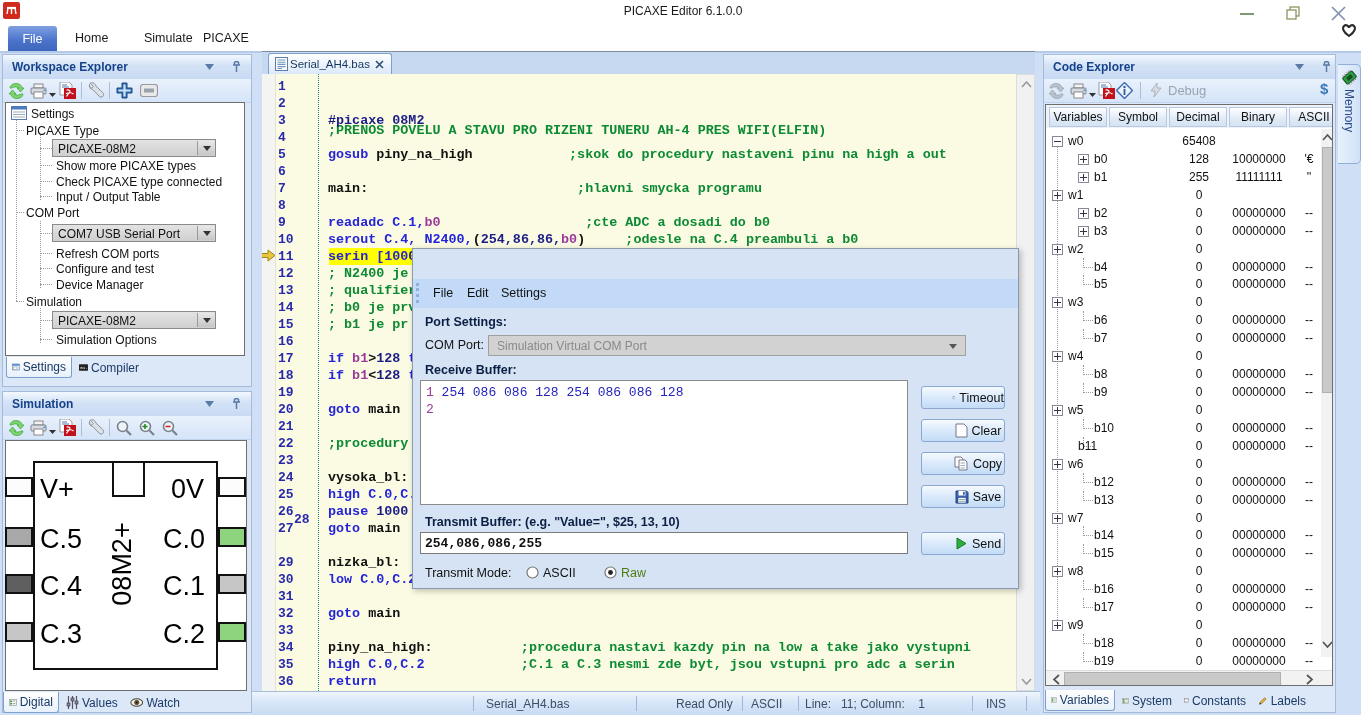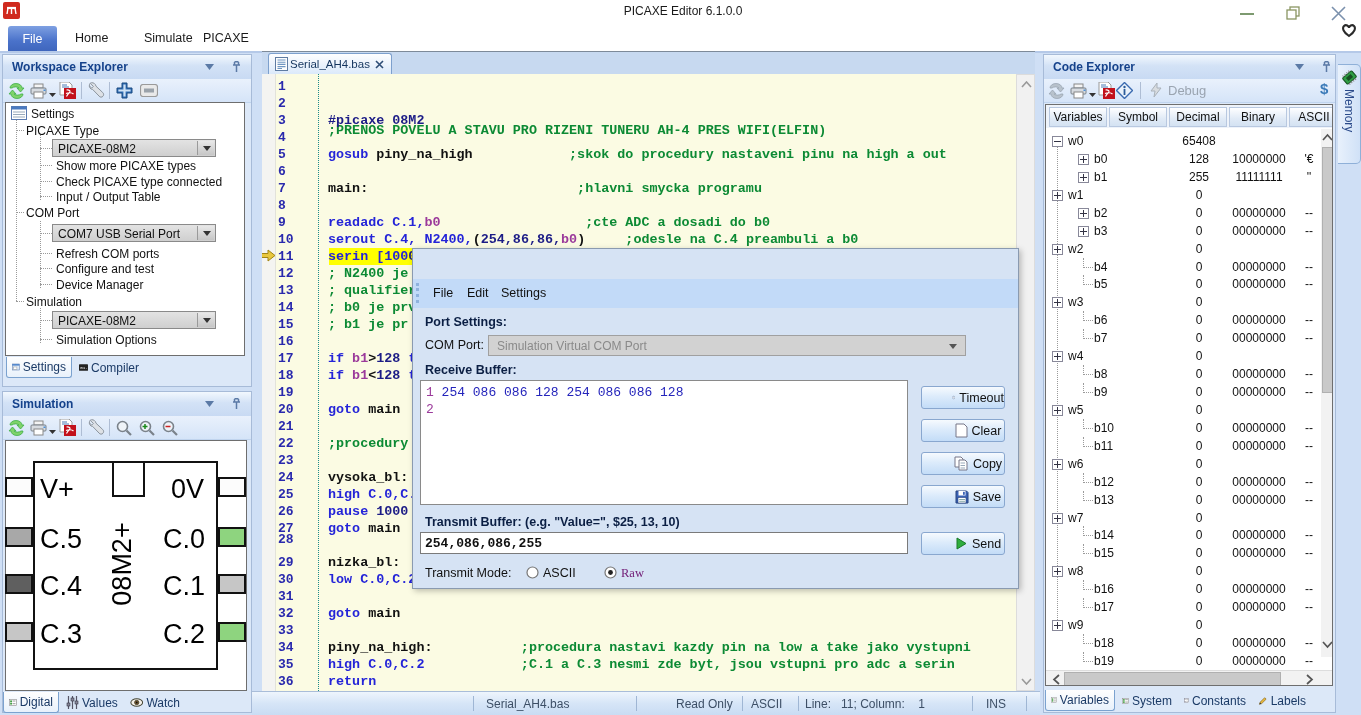--- a/index.html
+++ b/index.html
@@ -327,21 +327,21 @@
     <div class="cl" style="left:66px;top:361px;"><span class="c">;procedury</span></div>
     <div class="ln" style="top:378px;">23</div>
     <div class="ln" style="top:395px;">24</div>
     <div class="cl" style="left:66px;top:395px;"><span class="lbl">vysoka_bl:</span></div>
     <div class="ln" style="top:412px;">25</div>
     <div class="cl" style="left:66px;top:412px;"><span class="k">high C.0,C.2</span></div>
     <div class="ln" style="top:429px;">26</div>
     <div class="cl" style="left:66px;top:429px;"><span class="k">pause </span><span class="n">1000</span></div>
     <div class="ln" style="top:446px;">27</div>
     <div class="cl" style="left:66px;top:446px;"><span class="k">goto</span><span class="lbl"> main</span></div>
-    <div class="ln" style="top:457px;">28</div>
+    <div class="ln" style="top:437px;margin-left:16px;">28</div>
     <div class="ln" style="top:480px;">29</div>
     <div class="cl" style="left:66px;top:480px;"><span class="lbl">nizka_bl:</span></div>
     <div class="ln" style="top:497px;">30</div>
     <div class="cl" style="left:66px;top:497px;"><span class="k">low C.0,C.2</span></div>
     <div class="ln" style="top:514px;">31</div>
     <div class="ln" style="top:531px;">32</div>
     <div class="cl" style="left:66px;top:531px;"><span class="k">goto</span><span class="lbl"> main</span></div>
     <div class="ln" style="top:548px;">33</div>
     <div class="ln" style="top:565px;">34</div>
     <div class="cl" style="left:66px;top:565px;"><span class="lbl">piny_na_high:</span><span class="c">           ;procedura nastavi kazdy pin na low a take jako vystupni</span></div>
@@ -523,21 +523,21 @@
     <div class="abs" style="left:22px;top:298px;font-size:12px;color:#111;">w5</div>
     <div class="abs" style="left:123px;top:298px;width:60px;text-align:center;font-size:12px;color:#111;">0</div>
     <div class="abs" style="left:37px;top:323px;width:10px;height:1px;border-top:1px dotted #9a9a9a;"></div>
     <div class="abs" style="left:37px;top:314px;width:1px;height:10px;border-left:1px dotted #9a9a9a;"></div>
     <div class="abs" style="left:48px;top:316px;font-size:12px;color:#111;">b10</div>
     <div class="abs" style="left:123px;top:316px;width:60px;text-align:center;font-size:12px;color:#111;">0</div>
     <div class="abs" style="left:183px;top:316px;width:60px;text-align:center;font-size:12px;color:#111;">00000000</div>
     <div class="abs" style="left:243px;top:316px;width:40px;text-align:center;font-size:12px;color:#111;">--</div>
     <div class="abs" style="left:37px;top:341px;width:10px;height:1px;border-top:1px dotted #9a9a9a;"></div>
     <div class="abs" style="left:37px;top:332px;width:1px;height:10px;border-left:1px dotted #9a9a9a;"></div>
-    <div class="abs" style="left:48px;top:334px;font-size:12px;color:#111;">b11</div>
+    <div class="abs" style="left:32px;top:334px;font-size:12px;color:#111;">b11</div>
     <div class="abs" style="left:123px;top:334px;width:60px;text-align:center;font-size:12px;color:#111;">0</div>
     <div class="abs" style="left:183px;top:334px;width:60px;text-align:center;font-size:12px;color:#111;">00000000</div>
     <div class="abs" style="left:243px;top:334px;width:40px;text-align:center;font-size:12px;color:#111;">--</div>
     <div class="abs" style="left:6px;top:354px;width:11px;height:11px;background:#fff;border:1px solid #889;"></div>
     <div class="abs" style="left:8px;top:359px;width:7px;height:1px;background:#334;"></div>
     <div class="abs" style="left:11px;top:356px;width:1px;height:7px;background:#334;"></div>
     <div class="abs" style="left:22px;top:352px;font-size:12px;color:#111;">w6</div>
     <div class="abs" style="left:123px;top:352px;width:60px;text-align:center;font-size:12px;color:#111;">0</div>
     <div class="abs" style="left:37px;top:377px;width:10px;height:1px;border-top:1px dotted #9a9a9a;"></div>
     <div class="abs" style="left:37px;top:368px;width:1px;height:10px;border-left:1px dotted #9a9a9a;"></div>
@@ -690,21 +690,21 @@
  </div>
  <span class="abs" style="left:12px;top:317px;font-size:12.5px;color:#111;">Transmit Mode:</span>
  <svg class="abs" style="left:113px;top:317px;" width="13" height="13">
       <circle cx="6.5" cy="6.5" r="5.5" fill="#fff" stroke="#777" stroke-width="1.2"></circle>
     </svg>
  <span class="abs" style="left:130px;top:317px;font-size:12.5px;color:#111;">ASCII</span>
  <svg class="abs" style="left:191px;top:317px;" width="13" height="13">
       <circle cx="6.5" cy="6.5" r="5.5" fill="#fff" stroke="#777" stroke-width="1.2"></circle>
       <circle cx="6.5" cy="6.5" r="2.4" fill="#222"></circle>
     </svg>
- <span class="abs" style="left:208px;top:317px;font-size:12.5px;color:#701a75;font-family:Liberation Serif, serif;">Raw</span>
+ <span class="abs" style="left:208px;top:317px;font-size:12.5px;color:#4d7c0f;">Raw</span>
 <div class="btn" style="top:137px;">
       <svg width="15" height="15" viewBox="0 0 15 15">
         <circle cx="7.5" cy="7.5" r="6" fill="#fff" stroke="#2a4a7a" stroke-width="1.3"></circle>
         <path d="M7.5 3.5 L7.5 7.5 L10.5 8.5" stroke="#2a4a7a" stroke-width="1.2" fill="none"></path>
       </svg>
       <span>Timeout</span>
     </div>
     <div class="btn" style="top:170px;">
       <svg width="13" height="15" viewBox="0 0 13 15">
         <path d="M1 1 L9 1 L12 4 L12 14 L1 14 Z" fill="#fff" stroke="#778"></path>

